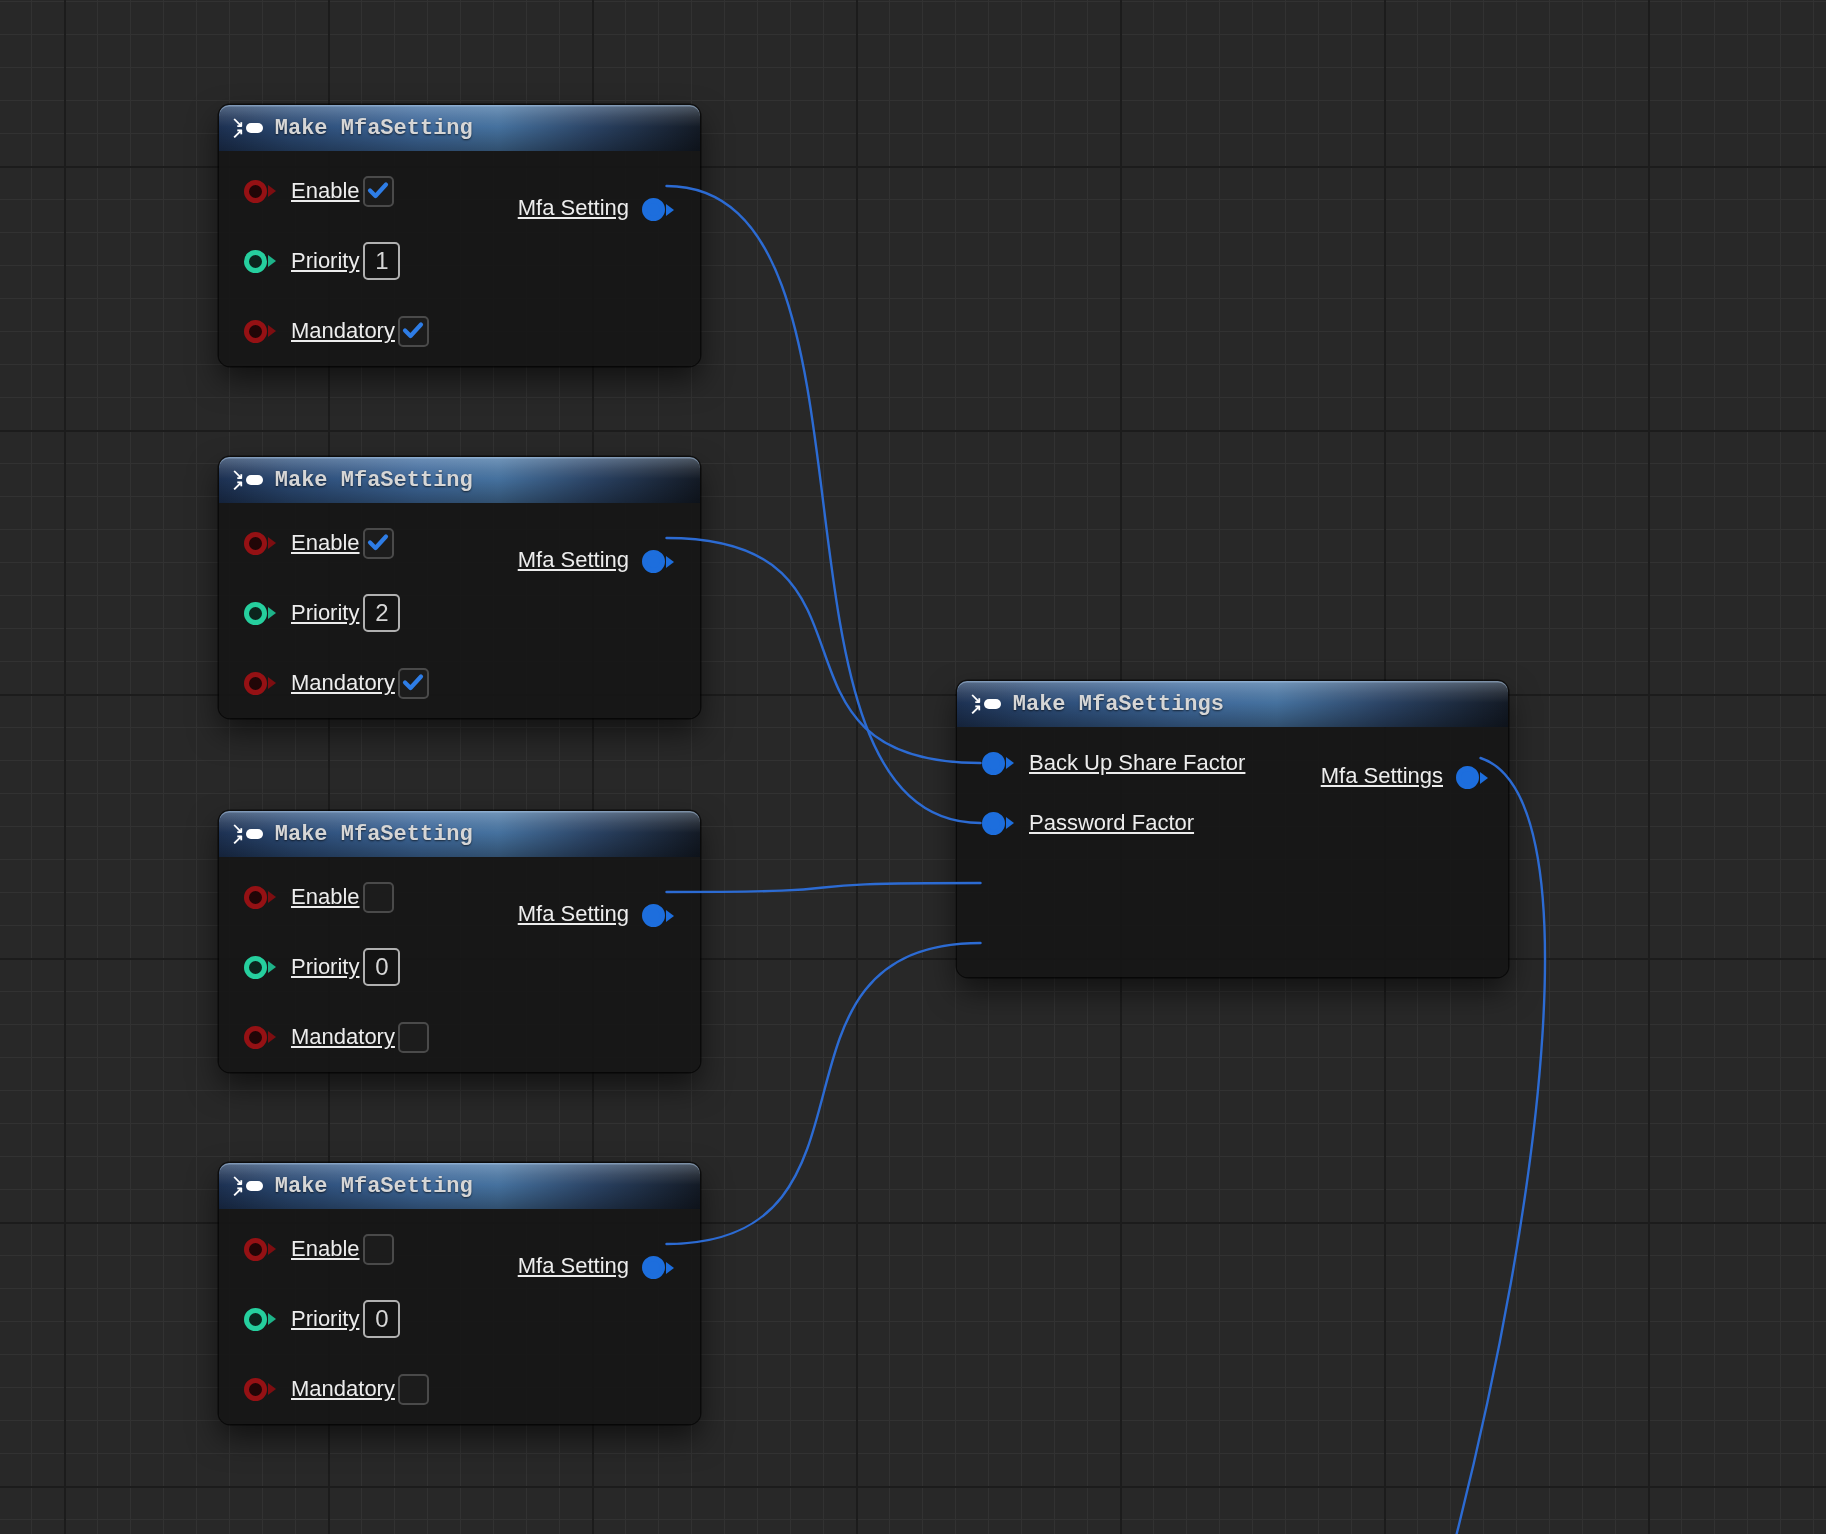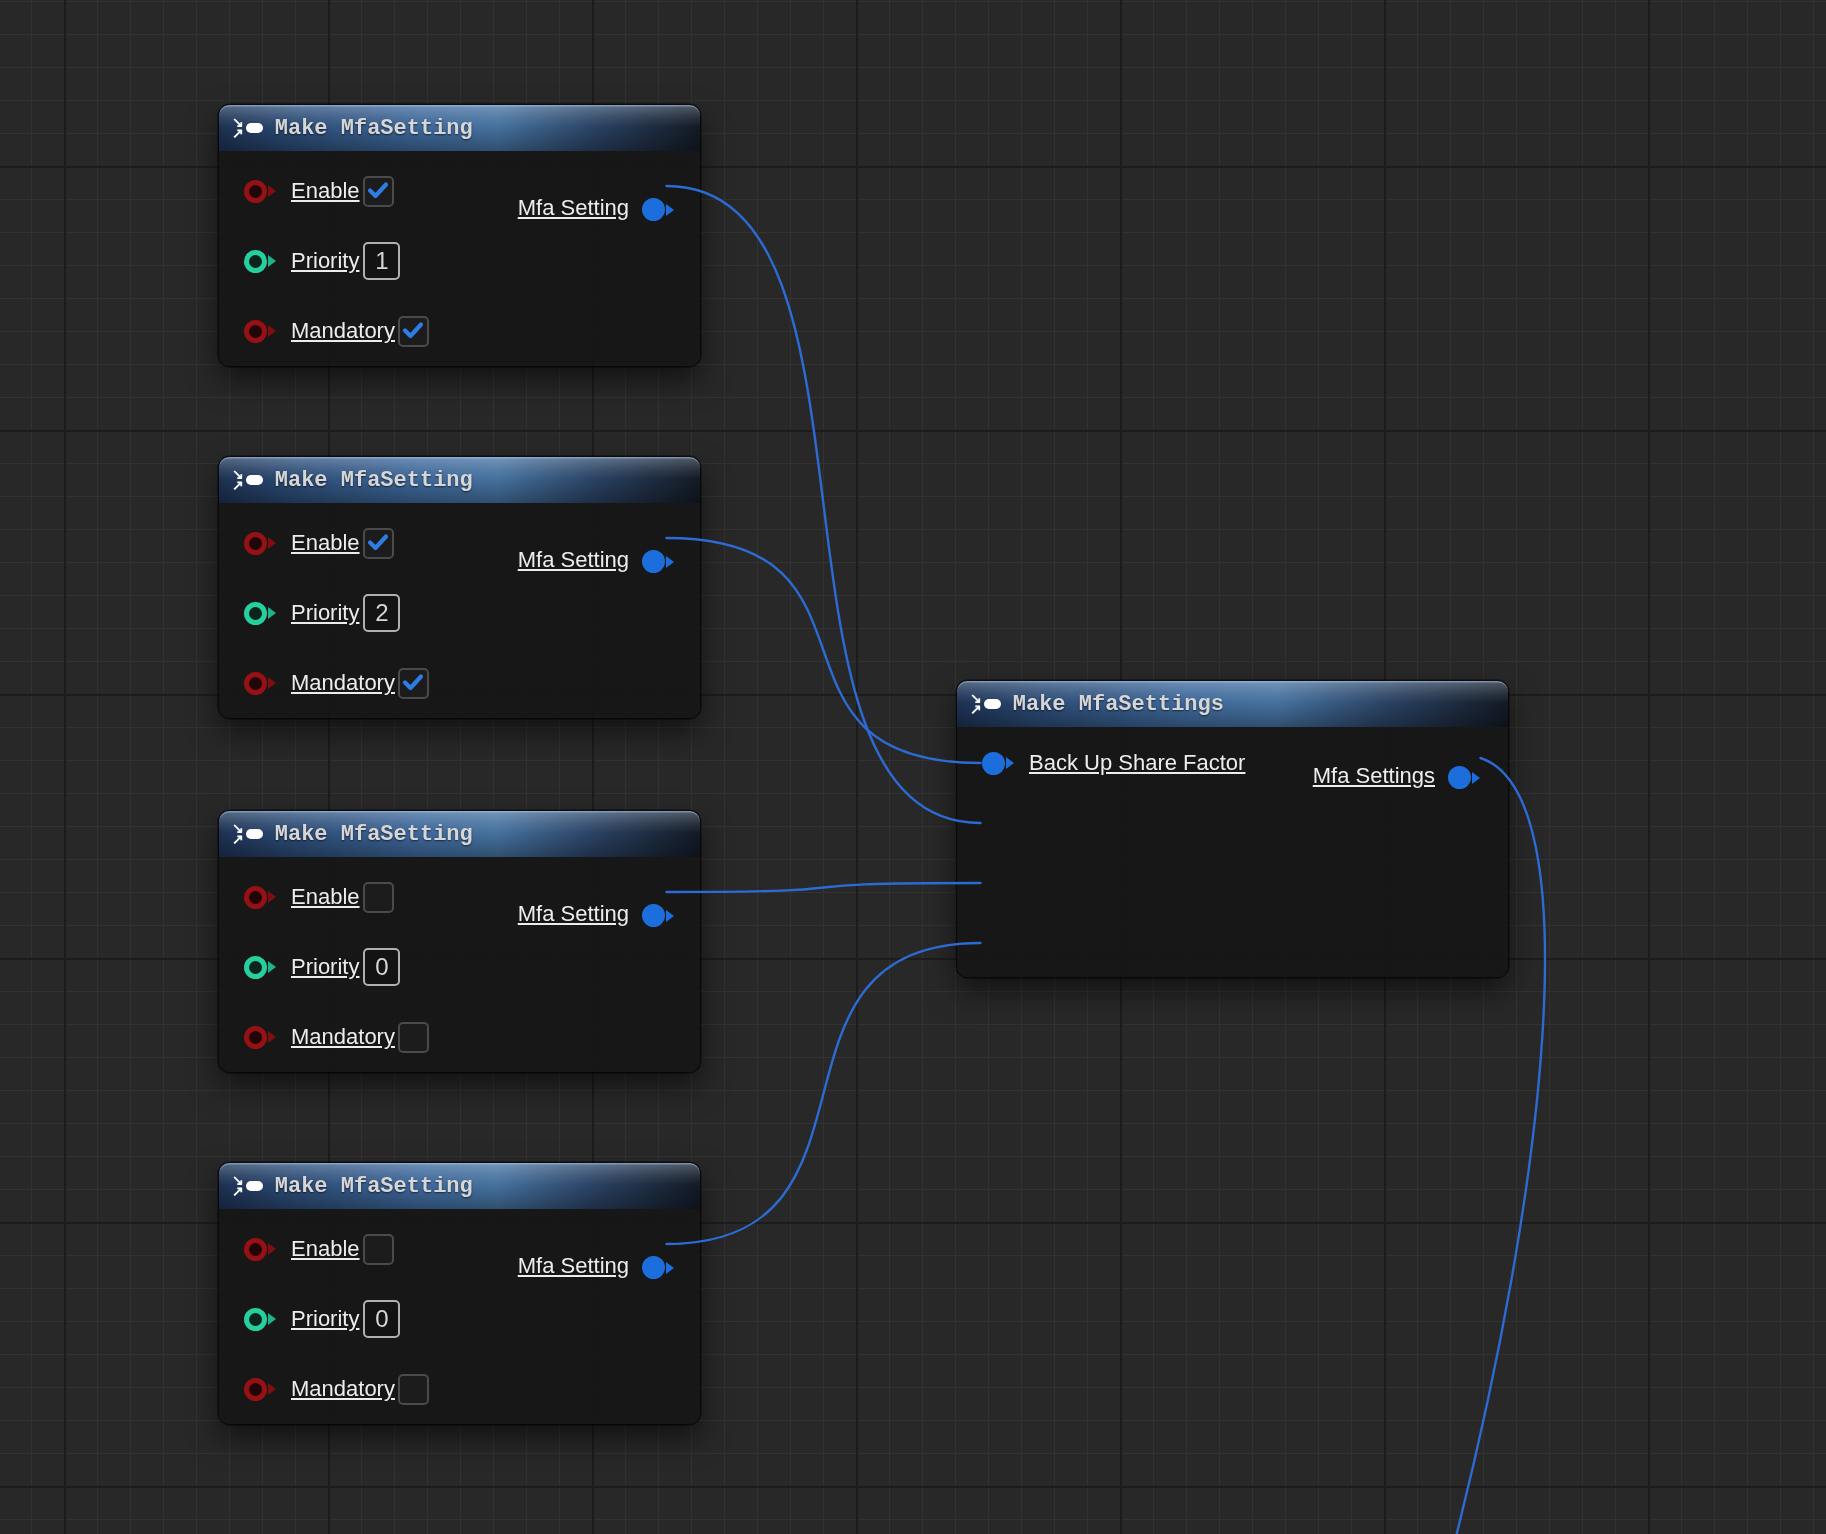--- a/index.html
+++ b/index.html
@@ -313,22 +313,29 @@
     </div>
     <div class="node-body"></div>
     <div class="rows tight" style="top:52px">
       <div class="row">
         <span class="pin struct">
             <span class="c"></span>
             <span class="t"></span>
           </span>
         <span class="lbl">Back Up Share Factor</span>
       </div>
-    </div>
-    <div class="out-row" style="height:62px;right:28px">
+      <div class="row">
+        <span class="pin struct">
+            <span class="c"></span>
+            <span class="t"></span>
+          </span>
+        <span class="lbl">Password Factor</span>
+      </div>
+    </div>
+    <div class="out-row" style="height:62px;right:20px">
       <span class="lbl">Mfa Settings</span>
       <span class="pin struct">
           <span class="c"></span>
           <span class="t"></span>
         </span>
     </div>
   </div>
 
   <svg id="wires" width="1826" height="1534">
       <path d="M 666.5 538 C 902 538, 745 763, 980.5 763" fill="none" stroke="#2c6bd3" stroke-width="2.4" stroke-linecap="round"></path>

